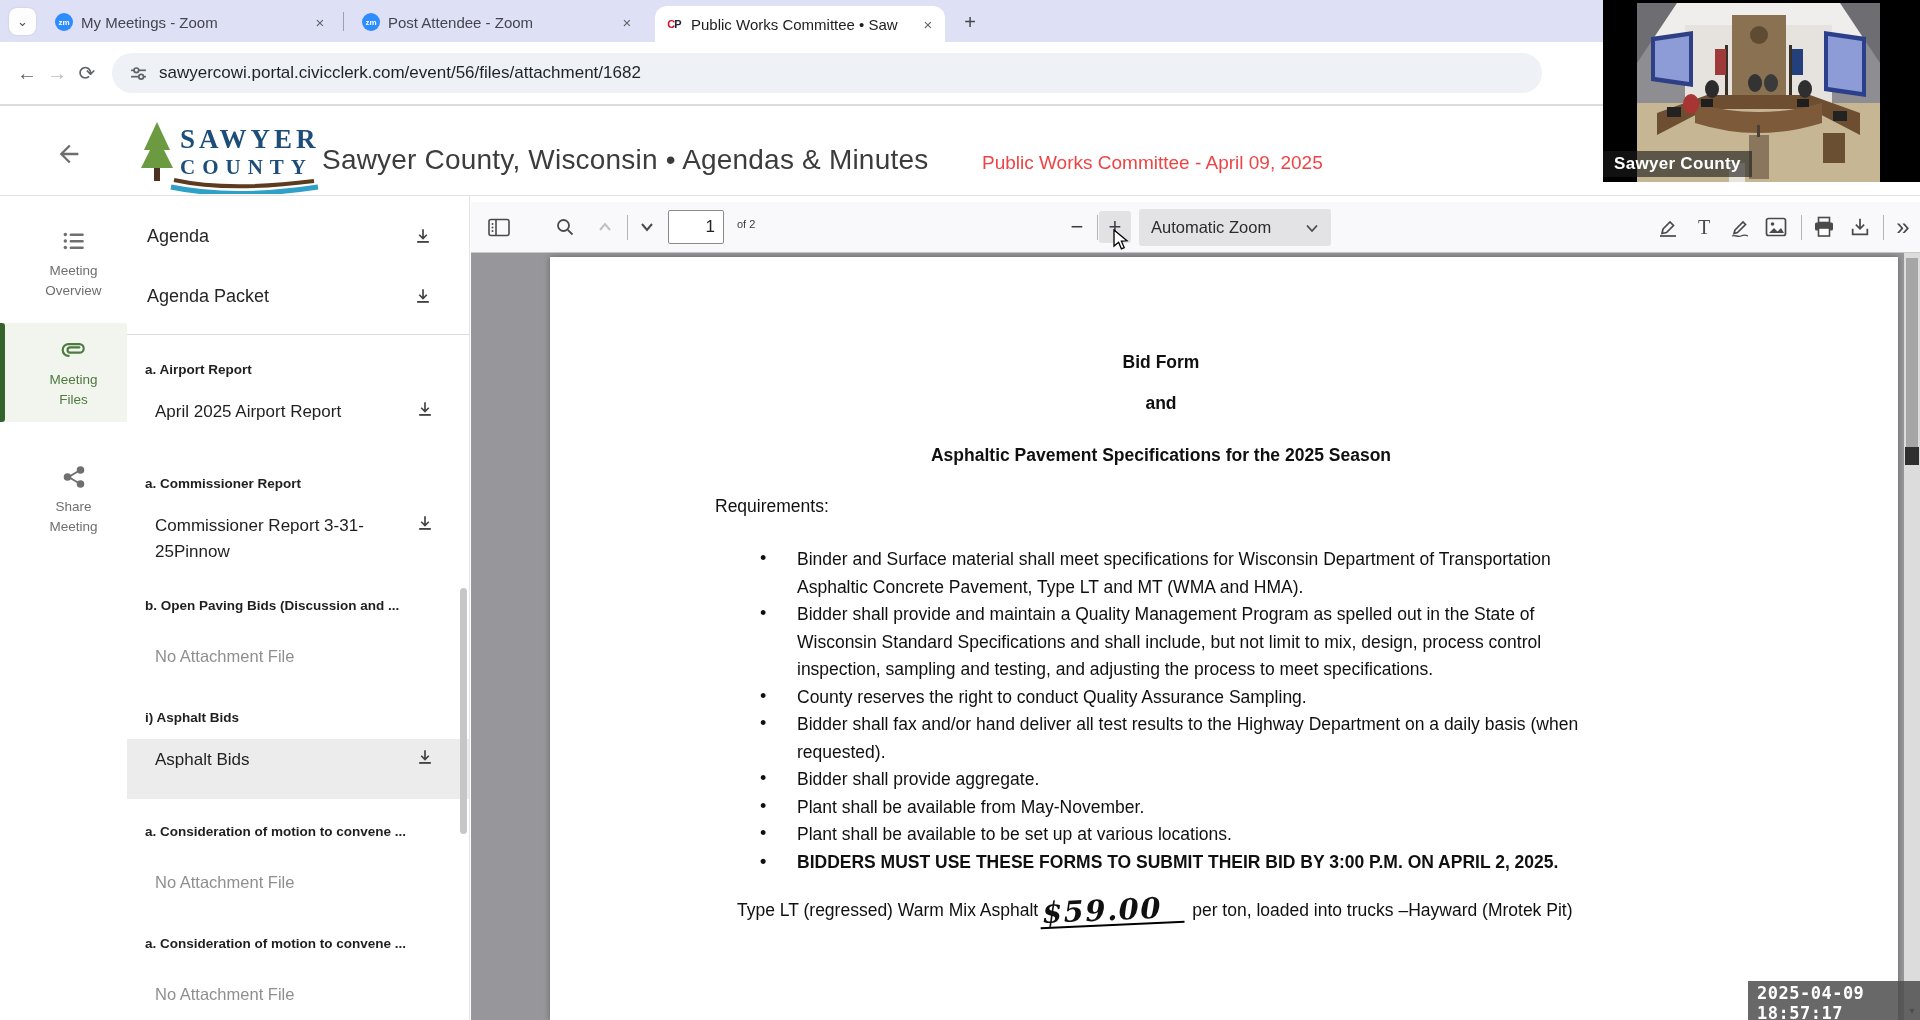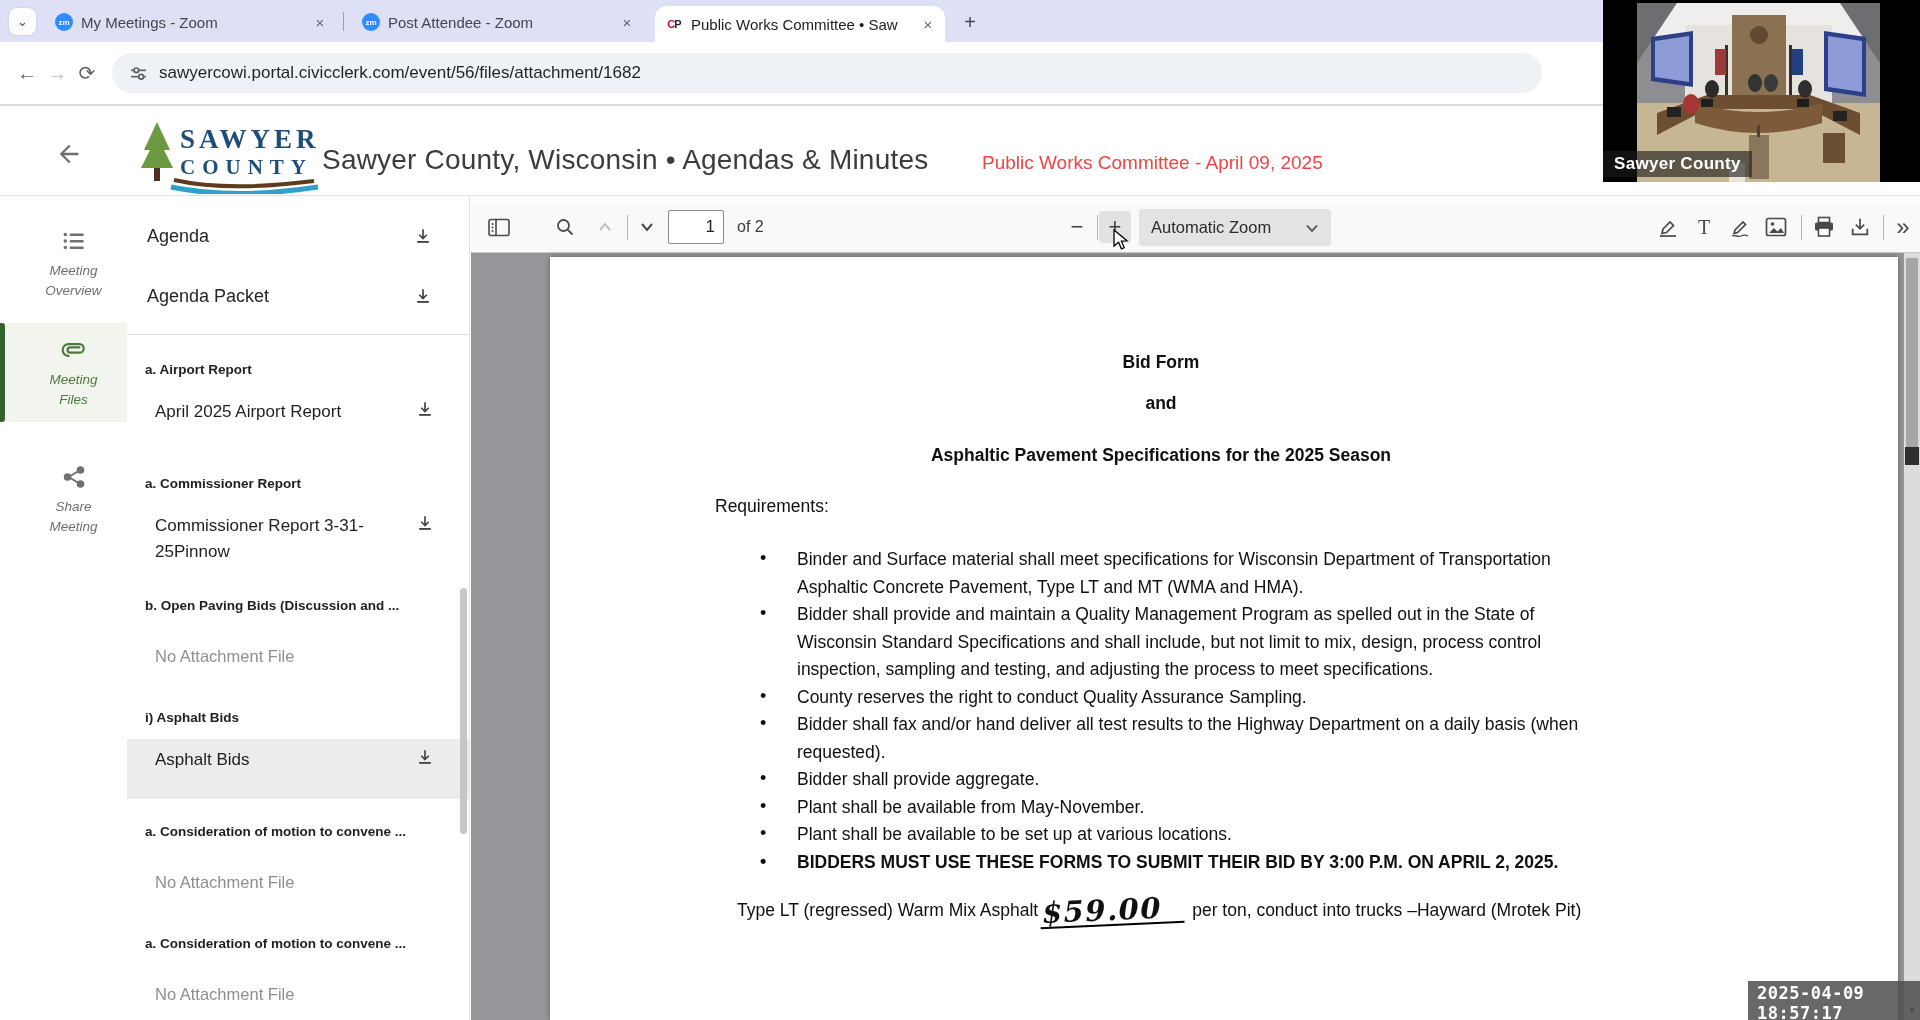--- a/index.html
+++ b/index.html
@@ -36,21 +36,21 @@
 
   
   .siteheader{position:absolute;top:104px;left:0;width:1920px;height:92px;background:#fff;
               border-top:2px solid #dcdcdc;border-bottom:1px solid #e2e2e2;}
   .hback{position:absolute;left:55px;top:34px;width:28px;height:28px;color:#6e6e6e;}
   .hlogo{position:absolute;left:138px;top:12px;}
   .htitle{position:absolute;left:322px;top:38px;font-size:28px;color:#3c3c3c;letter-spacing:.2px;}
   .hsub{position:absolute;left:982px;top:46px;font-size:19px;color:#ef4444;}
 
   
-  .rail{position:absolute;top:196px;left:0;width:148px;bottom:0;background:#fff;border-right:1px solid #e3e3e3;font-style:italic;}
+  .rail{position:absolute;top:196px;left:0;width:148px;bottom:0;background:#fff;border-right:1px solid #e3e3e3;}
   .rail-item{position:relative;width:100%;padding:14px 0 12px;text-align:center;color:#6f6f6f;
              font-size:13.5px;line-height:20px;margin-top:10px;}
   .rail-item:first-child{margin-top:18px;}
   .rail-item:nth-child(3){margin-top:28px;}
   .rail-item .ric{display:block;margin:0 auto 7px;}
   .rail-item.active{background:#f2f5ee;color:#4d7a40;}
   .rail-item.active::before{content:'';position:absolute;left:0;top:0;bottom:0;width:5px;background:#35632c;border-radius:0 3px 3px 0;}
 
   
   .fsb{position:absolute;top:196px;left:127px;width:343px;bottom:0;background:#fff;border-right:1px solid #e3e3e3;padding-top:10px;}
@@ -66,21 +66,21 @@
   .t-none{height:58px;padding:20px 20px 0 28px;font-size:16.5px;color:#8f8f8f;}
   .fsb-scroll{position:absolute;right:2px;top:392px;width:7px;height:246px;background:#c6c6c6;border-radius:4px;}
 
   
   .pdf{position:absolute;top:196px;left:471px;right:0;bottom:0;background:#fff;}
   .ptb{position:absolute;top:6px;left:0;right:0;height:51px;background:#f9f9fb;border-bottom:1px solid #c9c9c9;}
   .ptb .tbtn{position:absolute;top:9px;width:32px;height:32px;display:flex;align-items:center;justify-content:center;}
   .ptb .tdiv{position:absolute;top:13px;width:1px;height:25px;background:#b5b5b5;}
   .pageinput{position:absolute;left:197px;top:8px;width:56px;height:34px;border:1px solid #8b8b8b;border-radius:2px;
              background:#fff;font-size:17px;text-align:right;padding:0 8px;color:#222;font-family:"Liberation Sans",sans-serif;}
-  .ofcount{position:absolute;left:266px;top:16px;font-size:16px;color:#3b3b3b;}
+  .ofcount{position:absolute;left:266px;top:16px;font-size:11px;color:#3b3b3b;}
   .glyphbtn{font-size:22px;color:#3f3f43;}
   .plusbtn{background:#e2e2e4;border-radius:3px;}
   .zoomdrop{position:absolute;left:668px;top:7px;width:192px;height:37px;background:#e3e3e5;border-radius:3px;
             display:flex;align-items:center;justify-content:space-between;padding:0 12px;font-size:16.5px;color:#2c2c30;}
   .canvas{position:absolute;top:57px;left:0;right:0;bottom:0;background:#97979b;}
   .page{position:absolute;left:79px;top:4px;width:1348px;height:763px;background:#fff;box-shadow:0 0 6px rgba(0,0,0,.35);overflow:hidden;}
 
   
   .pscroll{position:absolute;right:0;top:0;width:16px;bottom:0;background:#dcdcdc;}
   .pthumb{position:absolute;left:2px;right:2px;top:5px;height:197px;background:#a6a6a6;}
@@ -420,21 +420,21 @@
 
                 <li><span>Bidder shall provide aggregate.</span></li>
 
                 <li><span>Plant shall be available from May-November.</span></li>
 
                 <li><span>Plant shall be available to be set up at various locations.</span></li>
 
                 <li class="bold"><span>BIDDERS MUST USE THESE FORMS TO SUBMIT THEIR BID BY 3:00 P.M. ON APRIL 2, 2025.</span></li>
               </ul>
             <div class="typelt">
-              <span>Type LT (regressed) Warm Mix Asphalt</span><span class="hand">$59.00</span><span>per ton, conduct into trucks –Hayward (Mrotek Pit)</span>
+              <span>Type LT (regressed) Warm Mix Asphalt</span><span class="hand">$59.00</span><span>per ton, loaded into trucks –Hayward (Mrotek Pit)</span>
             </div>
           </div>
         </div>
       </div>
       <div class="pscroll">
         <div class="pthumb"></div>
         <div class="pmark"></div>
         <div class="pdown">▼</div>
       </div>
     </div>

